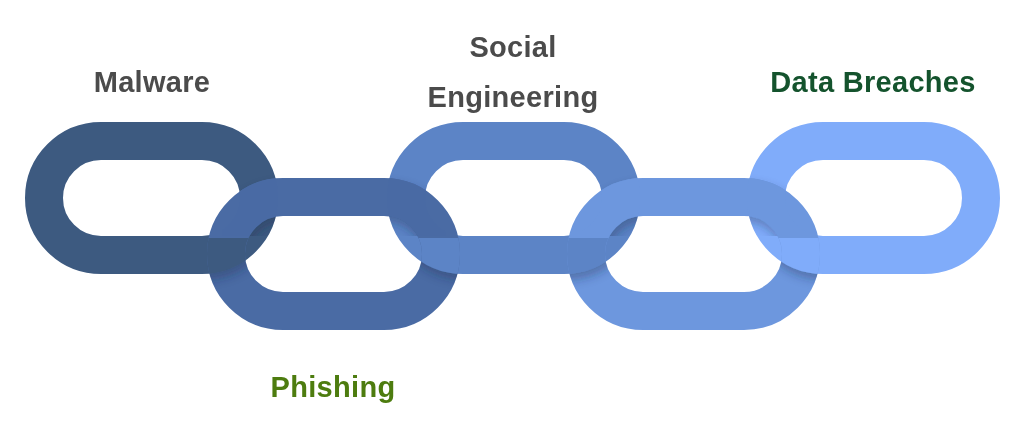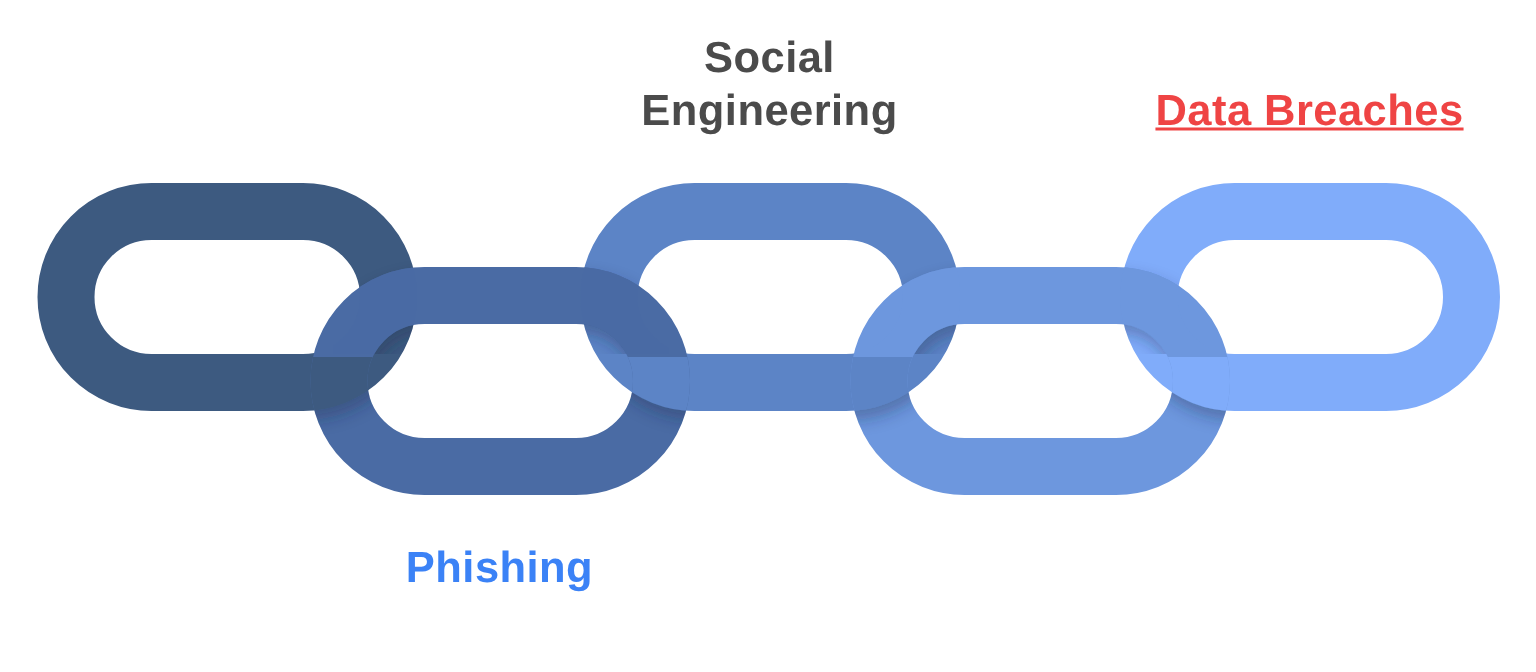--- a/index.html
+++ b/index.html
@@ -9,21 +9,21 @@
     width: 1024px;
     height: 448px;
     overflow: hidden;
     font-family: "Liberation Sans", "DejaVu Sans", sans-serif;
   }
   .stage svg { position: absolute; left: 0; top: 0; }
   .label {
     position: absolute;
     font-weight: 700;
     font-size: 29px;
-    line-height: 35px;
+    line-height: 50px;
     letter-spacing: 0.3px;
     text-align: center;
     color: #4B4B4B;
     user-select: none;
   }
   .label-malware       { left: 42px;  top: 57px;  width: 220px; }
   .label-phishing      { left: 223px; top: 362px; width: 220px; }
   .label-social        { left: 403px; top: 22px;  width: 220px; }
   .label-unauthorized  { left: 573px; top: 360px; width: 240px; }
   .label-breaches      { left: 743px; top: 57px;  width: 260px; }
@@ -82,17 +82,18 @@
       <rect class="ring" x="586" y="197" width="215" height="114" rx="57" ry="57" stroke="#6D97DE"></rect>
     </g>
 
     <g clip-path="url(#clipLower)" mask="url(#evenMask)" filter="url(#linkShadow)">
       <rect class="ring" x="44" y="141" width="215" height="114" rx="57" ry="57" stroke="#3D5A80"></rect>
       <rect class="ring" x="406" y="141" width="215" height="114" rx="57" ry="57" stroke="#5C84C6"></rect>
       <rect class="ring" x="766" y="141" width="215" height="114" rx="57" ry="57" stroke="#80ACFA"></rect>
     </g>
   </svg>
 
+  <div class="label label-malware" style="color: rgb(75, 75, 75);">Malware</div>
   <div class="label label-social" style="color: rgb(75, 75, 75);">Social Engineering</div>
-  <div class="label label-breaches" style="color: #ef4444; text-decoration: underline;">Data Breaches</div>
-  <div class="label label-phishing" style="color: #3b82f6;">Phishing</div>
+  <div class="label label-breaches" style="color: #14532d;">Data Breaches</div>
+  <div class="label label-phishing" style="color: #4d7c0f;">Phishing</div>
 
 </div>
 
 </body></html>

